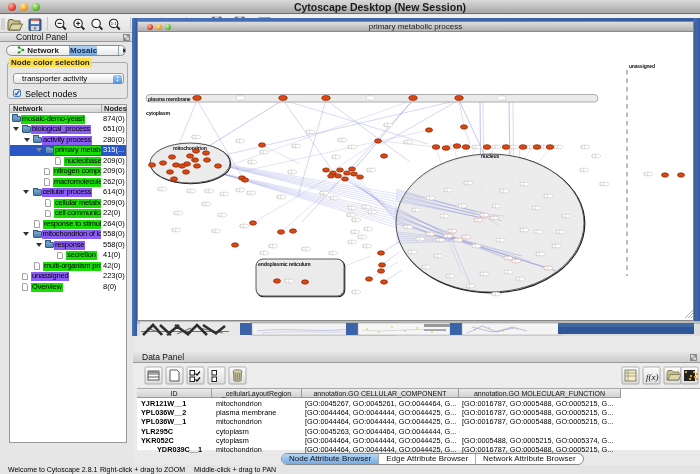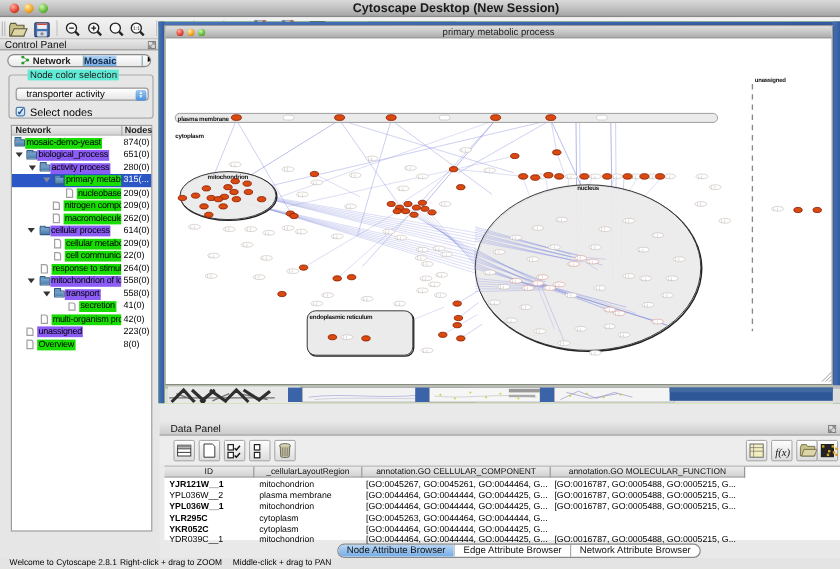--- a/index.html
+++ b/index.html
@@ -5,27 +5,27 @@
 .abs{position:absolute}
 #titlebar{left:0;top:0;width:700px;height:14px;background:linear-gradient(#dadada,#bdbdbd 60%,#a6a6a6);border-bottom:1px solid #707070;text-align:center;font-size:10.5px;font-weight:bold;color:#1a1a1a;line-height:14px;text-indent:60px}
 .light{position:absolute;top:3px;width:8px;height:8px;border-radius:50%}
 #toolbar{left:0;top:15px;width:700px;height:18px;background:linear-gradient(#f2f2f2,#e3e3e3);border-bottom:1px solid #b0b0b0}
 .tsep{position:absolute;top:2px;width:1px;height:13px;background:#c6c6c6}
 #searchlbl{position:absolute;left:277px;top:4.5px;font-size:8.5px;color:#111}
 #searchbox{position:absolute;left:306px;top:3px;width:63px;height:12px;background:#fff;border:1px solid #8a8a8a}
 #searchdrop{position:absolute;left:369px;top:3px;width:11px;height:12px;background:linear-gradient(#fdfdfd,#d2d2d2);border:1px solid #8a8a8a;font-size:5px;text-align:center;line-height:14px;color:#222}
 
 #cpanel{left:0;top:33px;width:133px;height:432px;background:#e6e6e6}
-#cphead{position:absolute;left:0;top:0;width:133px;height:9px;background:linear-gradient(#e8e8e8,#cfcfcf);border-bottom:1px solid #9a9a9a;font-size:8.5px;color:#111;line-height:9px;padding-left:4px}
+#cphead{position:absolute;left:0;top:0;width:133px;height:9px;background:linear-gradient(#e8e8e8,#cfcfcf);border-bottom:1px solid #9a9a9a;font-size:8.5px;color:#111;line-height:9px;padding-left:16px}
 #cptabs{position:absolute;left:6px;top:12px;width:120px;height:11px;border:1px solid #8a8a8a;border-radius:6px;background:linear-gradient(#fff,#e9e9e9);overflow:hidden}
 #tabnet{position:absolute;left:0;top:0;width:62px;height:10px;font-weight:bold;font-size:8px;text-align:center;line-height:9px;color:#222}
 #tabmosaic{position:absolute;left:62px;top:0;width:28px;height:10px;background:linear-gradient(#b4d4f3,#6da6e2);border-left:1px solid #8aa;font-weight:bold;font-size:8px;text-align:right;line-height:9px;color:#102a4a}
 #tabarrow{position:absolute;left:111px;top:0;width:14px;height:10px;border-left:1px solid #8aa;font-size:6px;text-align:center;line-height:9px;color:#000}
 #groupbox{position:absolute;left:7px;top:29px;width:121px;height:37px;border:1px solid #aaa;border-radius:3px}
-#grouplbl{position:absolute;left:15px;top:-5px;background:#5eead4;padding:0 2px;font-size:8px;font-weight:normal;color:#222}
+#grouplbl{position:absolute;left:1px;top:-5px;background:#fde047;padding:0 2px;font-size:8px;font-weight:bold;color:#222}
 #dropdown{position:absolute;left:5px;top:10px;width:111px;height:11px;background:linear-gradient(#fff,#e6e6e6);border:1px solid #999;border-radius:3px;font-size:8px;line-height:10px;padding-left:8px;color:#000}
 #stepper{position:absolute;right:1px;top:0.5px;width:9px;height:9px;background:linear-gradient(#9dc6f0,#4a8fd8);border-radius:2px;color:#fff;font-size:4px;line-height:4.5px;text-align:center}
 #checkbox{position:absolute;left:13px;top:56px;width:8px;height:8px;background:linear-gradient(#eaf3fc,#c2dcf2);border:1px solid #4a7fb5;border-radius:2px;color:#1a4a9a;font-size:8.5px;line-height:7.5px;font-weight:bold;text-align:center}
 #chklbl{position:absolute;left:25px;top:56px;font-size:9px;color:#000}
 #treebox{position:absolute;left:9px;top:71px;width:118px;height:339px;background:#fff;border:1px solid #999}
 #treehead{position:absolute;left:0;top:0;width:116px;height:8px;background:linear-gradient(#ededed,#d4d4d4);border-bottom:1px solid #aaa;font-size:7.5px;font-weight:bold;color:#222;line-height:8px}
 .trow{position:absolute;left:0;width:116px;height:10.5px;font-size:7.5px;letter-spacing:-0.2px;line-height:10.5px;white-space:nowrap}
 .trow .lbl{position:absolute;top:1px;height:9px;padding:0 1px;overflow:hidden;color:#000;line-height:8.5px}
 .trow .num{position:absolute;left:93px;top:0;color:#000;letter-spacing:0}
 .green{background:#17dd02}
@@ -260,21 +260,21 @@
         </div>
         <div class="trow" style="top:124.0px">
           <div class="tri" style="left:13px"></div>
           <div class="folder" style="left:22.5px"></div>
           <div class="lbl red" style="left:31.5px;max-width:59.5px">mitochondrion of lo</div>
           <div class="num">558(0)</div>
         </div>
         <div class="trow" style="top:134.5px">
           <div class="tri" style="left:25.5px"></div>
           <div class="folder" style="left:35px"></div>
-          <div class="lbl red" style="left:44px;max-width:47px">transport</div>
+          <div class="lbl red" style="left:44px;max-width:47px">response</div>
           <div class="num">558(0)</div>
         </div>
         <div class="trow" style="top:145.0px">
           <div class="page" style="left:47px"></div>
           <div class="lbl green" style="left:56px;max-width:35px">secretion</div>
           <div class="num">41(0)</div>
         </div>
         <div class="trow" style="top:155.5px">
           <div class="page" style="left:24px"></div>
           <div class="lbl green" style="left:33px;max-width:58px">multi-organism pro</div>
@@ -782,43 +782,44 @@
         <div class="dth" style="left:322px;width:162px">annotation.GO MOLECULAR_FUNCTION</div>
       </div>
     <div id="drows">
         <div class="drow" style="top:10.0px;left:0;width:490px">
           <span class="dcell" style="left:4px;width:68px;font-weight:bold">YJR121W__1</span>
           <span class="dcell" style="left:79px;width:84px">mitochondrion</span>
           <span class="dcell" style="left:168px;width:152px">[GO:0045267, GO:0045261, GO:0044464, G...</span>
           <span class="dcell" style="left:325px;width:158px">[GO:0016787, GO:0005488, GO:0005215, G...</span>
         </div>
         <div class="drow" style="top:19.2px;left:0;width:490px">
-          <span class="dcell" style="left:4px;width:68px;font-weight:normal">YPL036W__2</span>
+          <span class="dcell" style="left:4px;width:68px;font-weight:bold">YPL036W__2</span>
           <span class="dcell" style="left:79px;width:84px">plasma membrane</span>
           <span class="dcell" style="left:168px;width:152px">[GO:0044464, GO:0044444, GO:0044425, G...</span>
           <span class="dcell" style="left:325px;width:158px">[GO:0016787, GO:0005488, GO:0005215, G...</span>
         </div>
         <div class="drow" style="top:28.4px;left:0;width:490px">
           <span class="dcell" style="left:4px;width:68px;font-weight:bold">YPL036W__1</span>
           <span class="dcell" style="left:79px;width:84px">mitochondrion</span>
           <span class="dcell" style="left:168px;width:152px">[GO:0044464, GO:0044444, GO:0044425, G...</span>
           <span class="dcell" style="left:325px;width:158px">[GO:0016787, GO:0005488, GO:0005215, G...</span>
         </div>
         <div class="drow" style="top:37.6px;left:0;width:490px">
           <span class="dcell" style="left:4px;width:68px;font-weight:bold">YLR295C</span>
           <span class="dcell" style="left:79px;width:84px">cytoplasm</span>
           <span class="dcell" style="left:168px;width:152px">[GO:0045263, GO:0044464, GO:0044444, G...</span>
         </div>
         <div class="drow" style="top:46.8px;left:0;width:490px">
           <span class="dcell" style="left:4px;width:68px;font-weight:bold">YKR052C</span>
           <span class="dcell" style="left:79px;width:84px">cytoplasm</span>
           <span class="dcell" style="left:168px;width:152px">[GO:0044464, GO:0044444, GO:0044425, G...</span>
+          <span class="dcell" style="left:325px;width:158px">[GO:0005488, GO:0005215, GO:0005374, G...</span>
         </div>
         <div class="drow" style="top:56.0px;left:0;width:490px">
-          <span class="dcell" style="left:4px;width:68px;font-weight:normal">YDR039C__1</span>
+          <span class="dcell" style="left:20px;width:68px;font-weight:bold">YDR039C__1</span>
           <span class="dcell" style="left:79px;width:84px">mitochondrion</span>
           <span class="dcell" style="left:168px;width:152px">[GO:0044464, GO:0044444, GO:0044425, G...</span>
           <span class="dcell" style="left:325px;width:158px">[GO:0016787, GO:0005488, GO:0005215, G...</span>
         </div>
       </div>
   </div>
 </div>
 
 <div class="abs" id="btabs"><span class="btab" style="background:linear-gradient(#b6d6f5,#74abe4);border-radius:5px 0 0 5px">Node Attribute Browser</span><span class="btab">Edge Attribute Browser</span><span class="btab" style="border-right:none">Network Attribute Browser</span></div>
 

